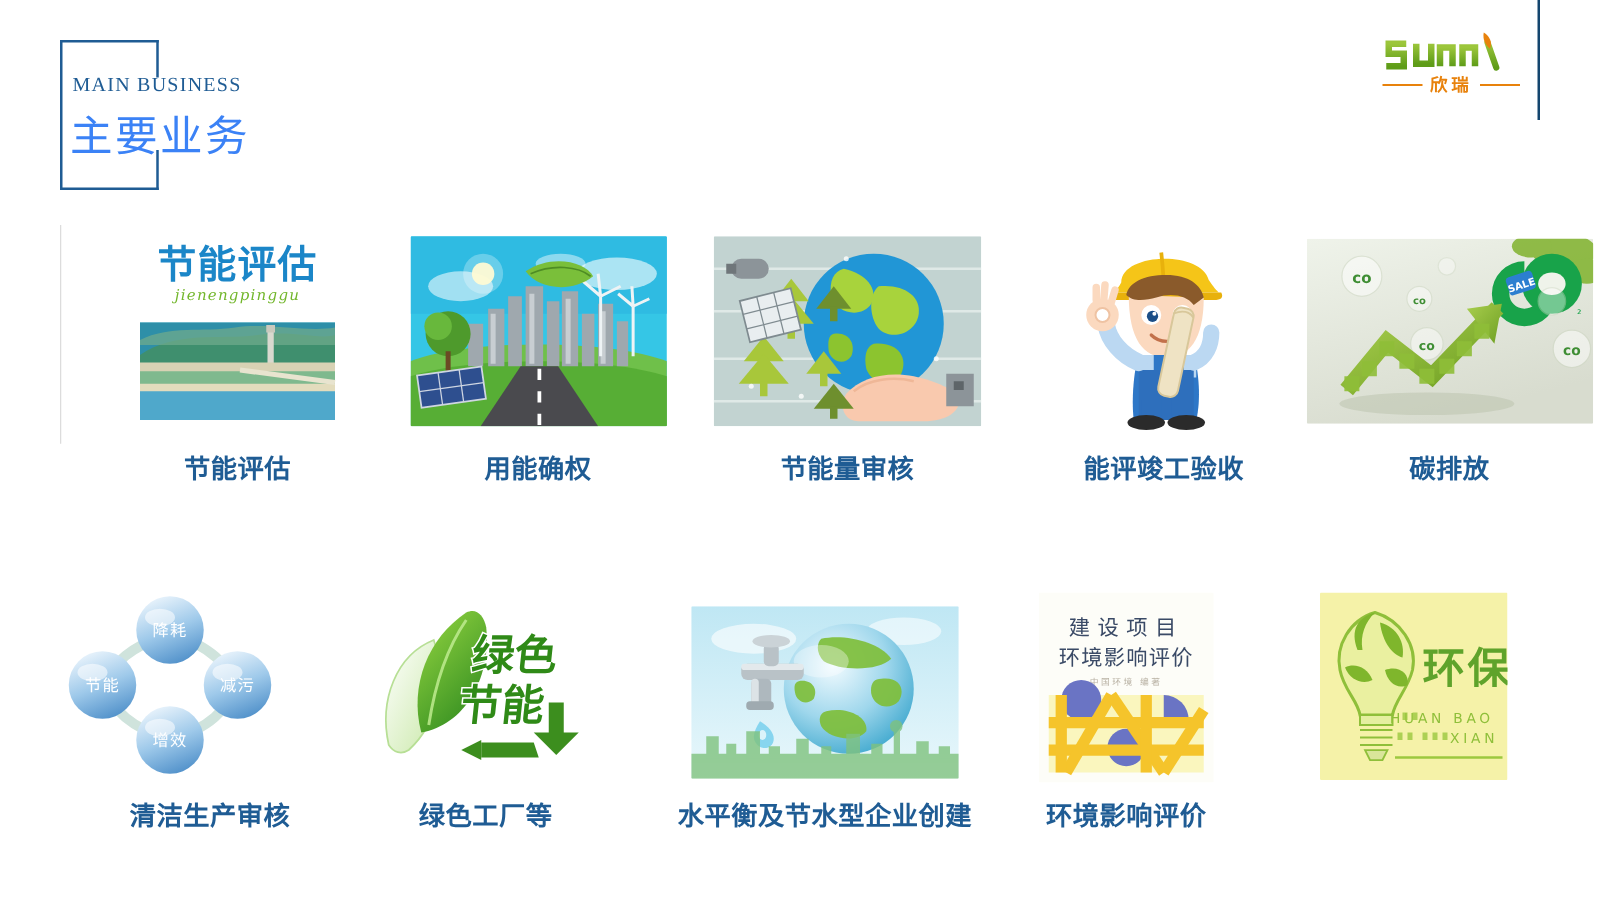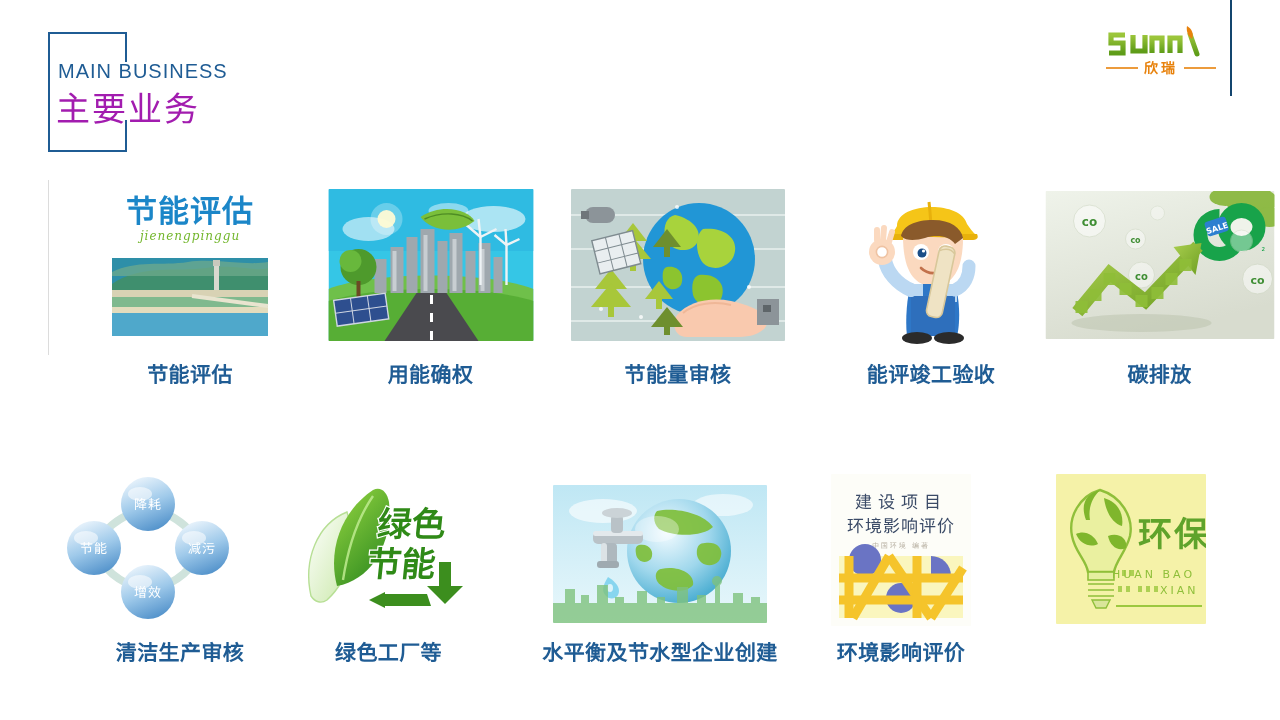--- a/index.html
+++ b/index.html
@@ -12,27 +12,27 @@
   
   .header{position:absolute;left:0;top:0;width:1280px;height:170px;}
   .title-frame{
     position:absolute;left:48px;top:32px;width:79px;height:120px;
     border:2px solid #1F5C94;border-right:none;box-sizing:border-box;
   }
   .frame-right-top{position:absolute;left:125px;top:32px;width:2px;height:30px;background:#1F5C94;}
   .frame-right-bot{position:absolute;left:125px;top:120px;width:2px;height:32px;background:#1F5C94;}
   .title-en{
     position:absolute;left:58px;top:60px;
-    font-size:20px;letter-spacing:1.0px;color:#1F5C94;
-    font-family:Liberation Sans, sans-serif;
+    font-size:16px;letter-spacing:1.0px;color:#1F5C94;
+    font-family:Liberation Serif, serif;
     white-space:nowrap;
   }
   .title-cn{
     position:absolute;left:56px;top:82px;
-    font-size:34px;color:#a21caf;letter-spacing:2px;
+    font-size:34px;color:#3b82f6;letter-spacing:2px;
     font-family:"DejaVu Sans","Liberation Sans",sans-serif;
     white-space:nowrap;font-weight:400;
   }
   .header-rule{position:absolute;left:1230px;top:0;width:1.6px;height:96px;background:#13456e;}
 
   
   .logo{position:absolute;left:1102px;top:24px;width:118px;height:52px;}
   .logo svg{display:block;}
 
   
@@ -362,21 +362,21 @@
           </g>
           <ellipse cx="96" cy="132" rx="70" ry="9" fill="#b9c2ab" opacity=".5"></ellipse>
         </svg>
       </div>
       <div class="card-label" style="top:178px;">碳排放</div>
     </div>
   </div>
 
   <div class="row row-2">
 
-    <div class="card" style="left:48px;width:200px;">
+    <div class="card" style="left:36px;width:200px;">
       <div class="thumb" style="width:188px;height:155px;top:0;">
         <svg viewBox="0 0 188 155">
           <defs>
             <linearGradient id="sph" x1="0.3" y1="0" x2="0.7" y2="1">
               <stop offset="0" stop-color="#EAF4FC"></stop>
                 <stop offset="0.5" stop-color="#9EC9EA"></stop>
                 <stop offset="1" stop-color="#4E8FC9"></stop>
             </linearGradient>
           </defs>
           <rect width="188" height="155" fill="#ffffff"></rect>

